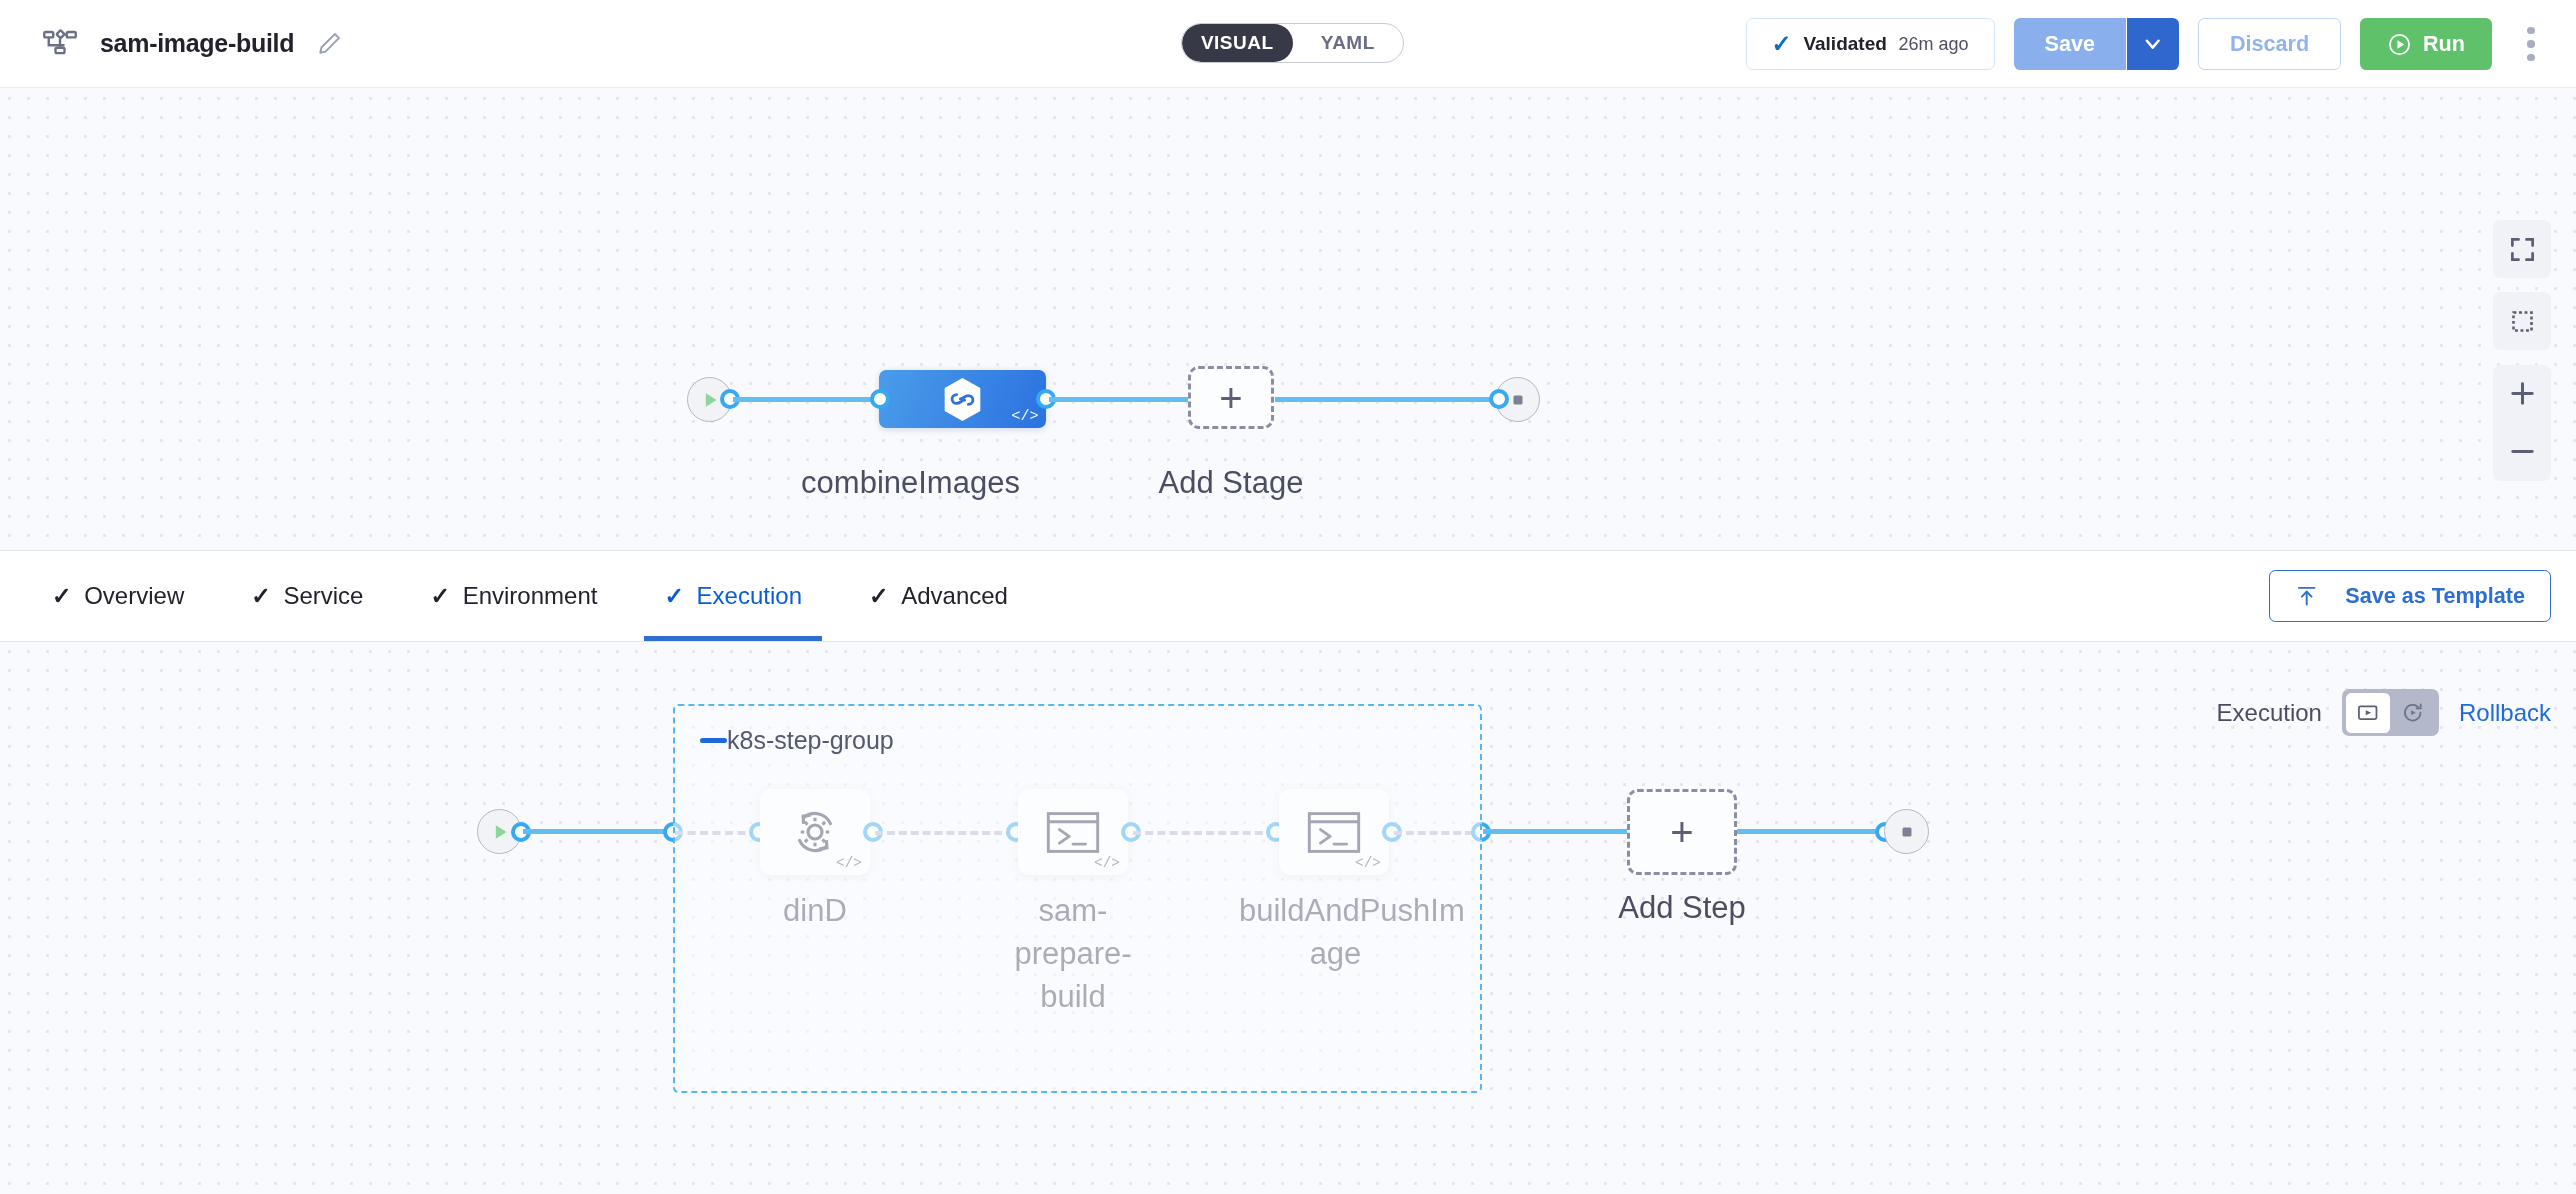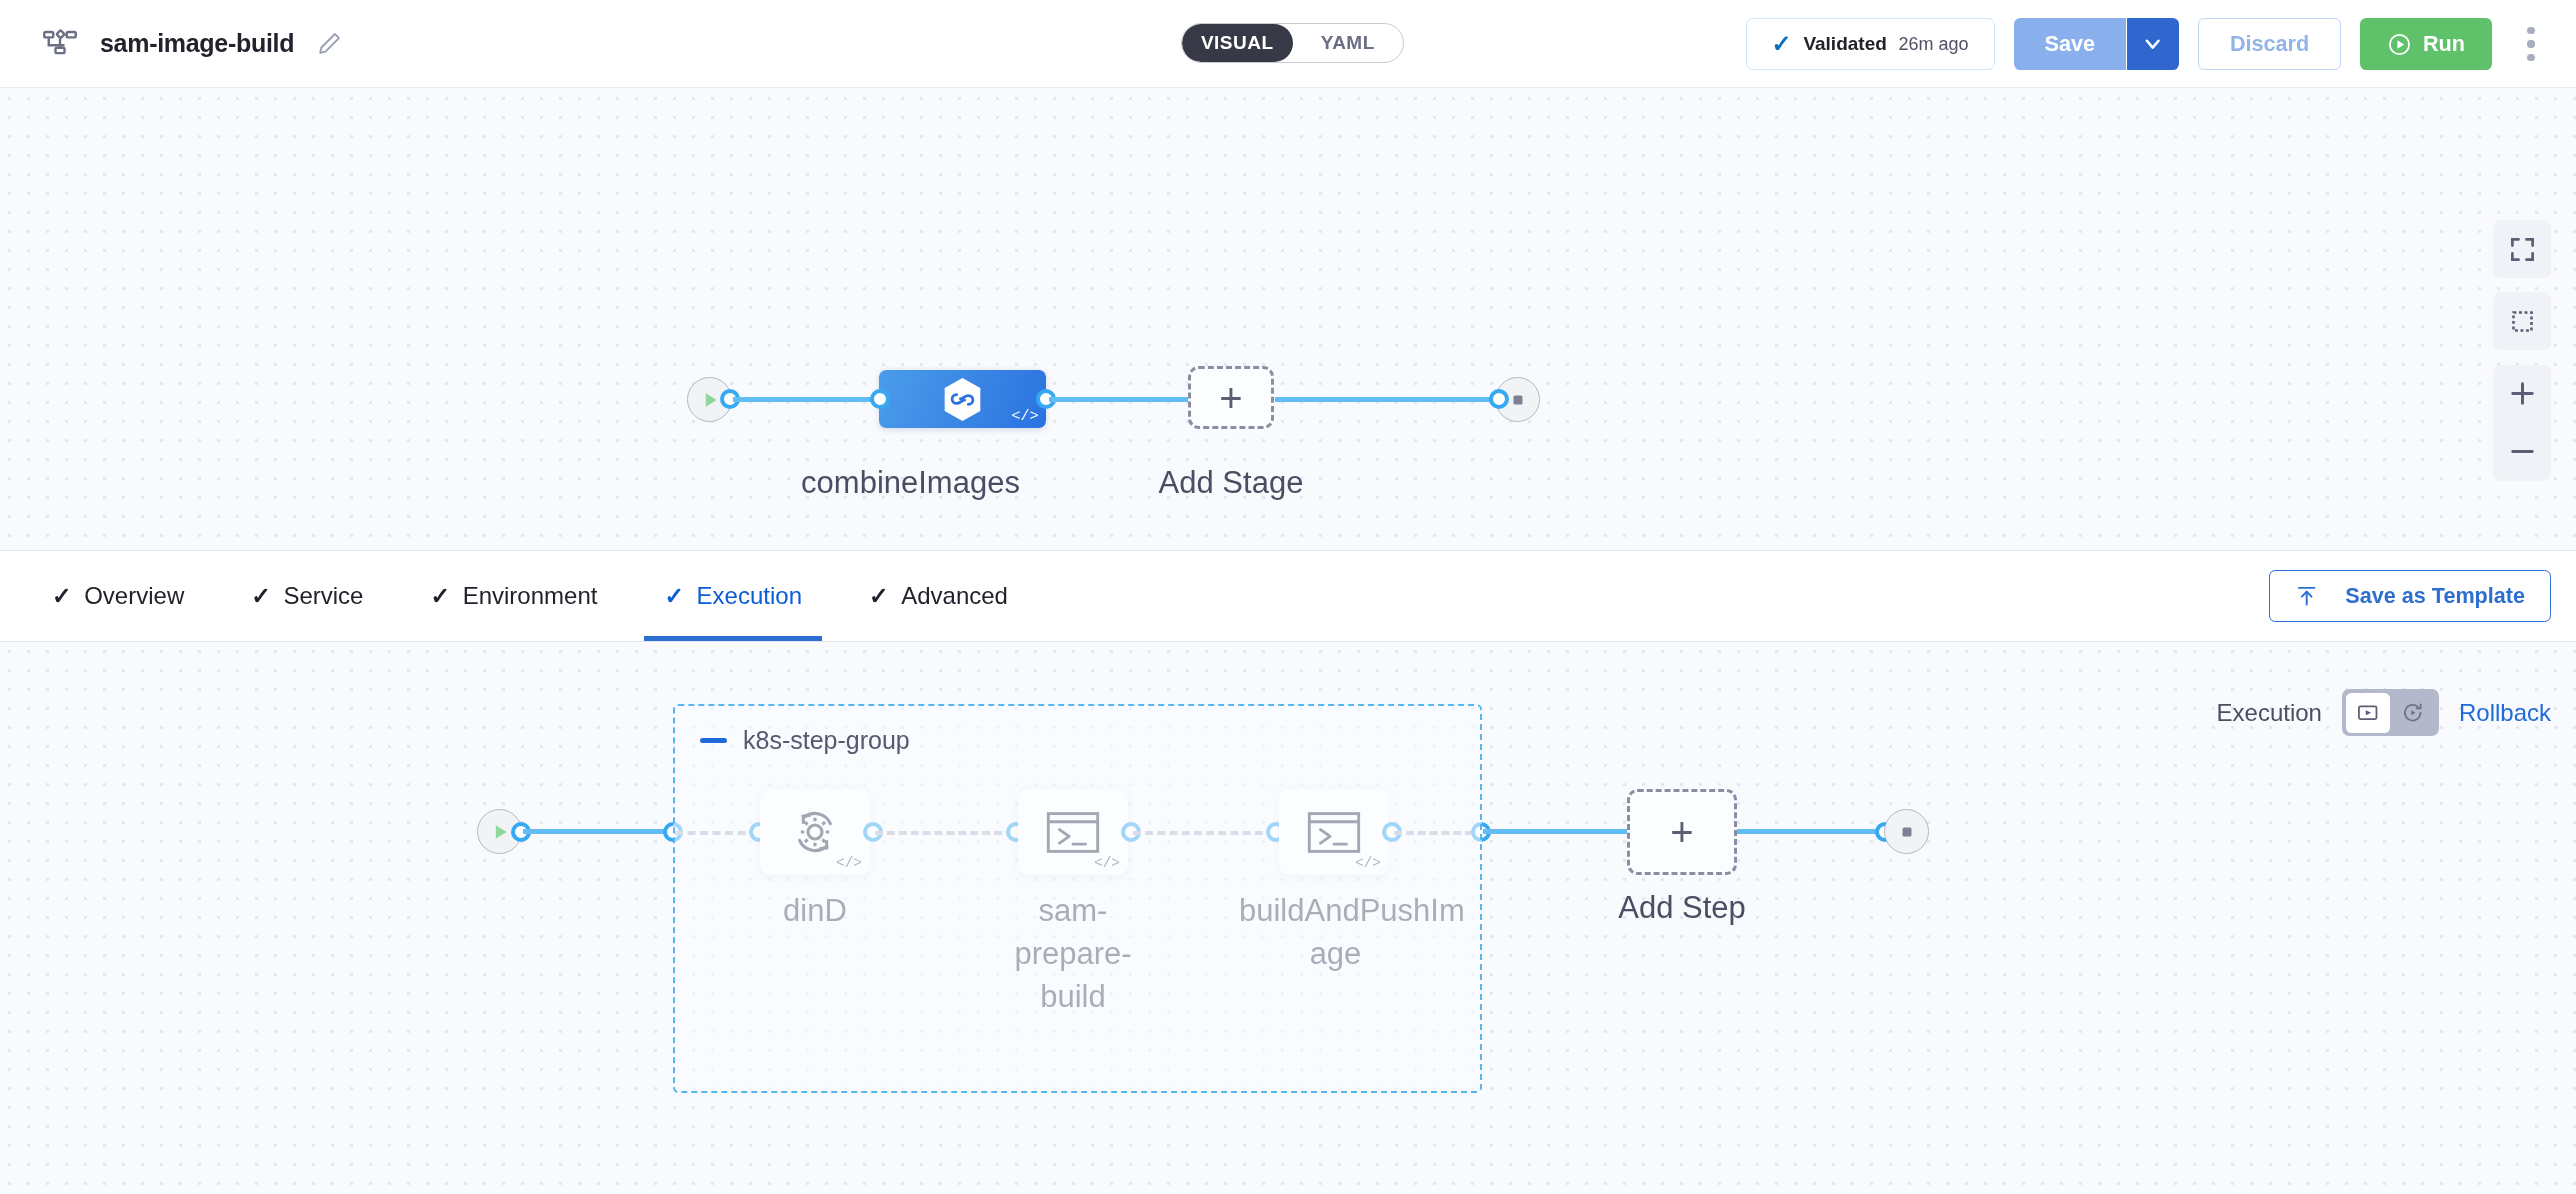--- a/index.html
+++ b/index.html
@@ -190,21 +190,21 @@
   }
   .exec-toggle .seg.on { background: #ffffff; }
   .rollback-link { font-size: 24px; color: #1f6ad8; cursor: pointer; }
 
   
   .step-group {
     position: absolute; left: 673px; top: 704px; width: 809px; height: 389px;
     border: 2.2px dashed #56b7f0; border-radius: 5.4px; background: rgba(250,252,255,0.55);
   }
   .sg-header {
-    position: absolute; left: 25px; top: 20px; display: flex; align-items: center; gap: 16px;
+    position: absolute; left: 25px; top: 20px; display: flex; align-items: center; gap: 0;
   }
   .sg-minus { width: 27px; height: 4.5px; background: #1f6ad8; border-radius: 2.7px; }
   .sg-title { font-size: 25px; color: #55586e; }
 </style>
 </head>
 <body>
 
 <div class="app">
 
   <div class="header">

